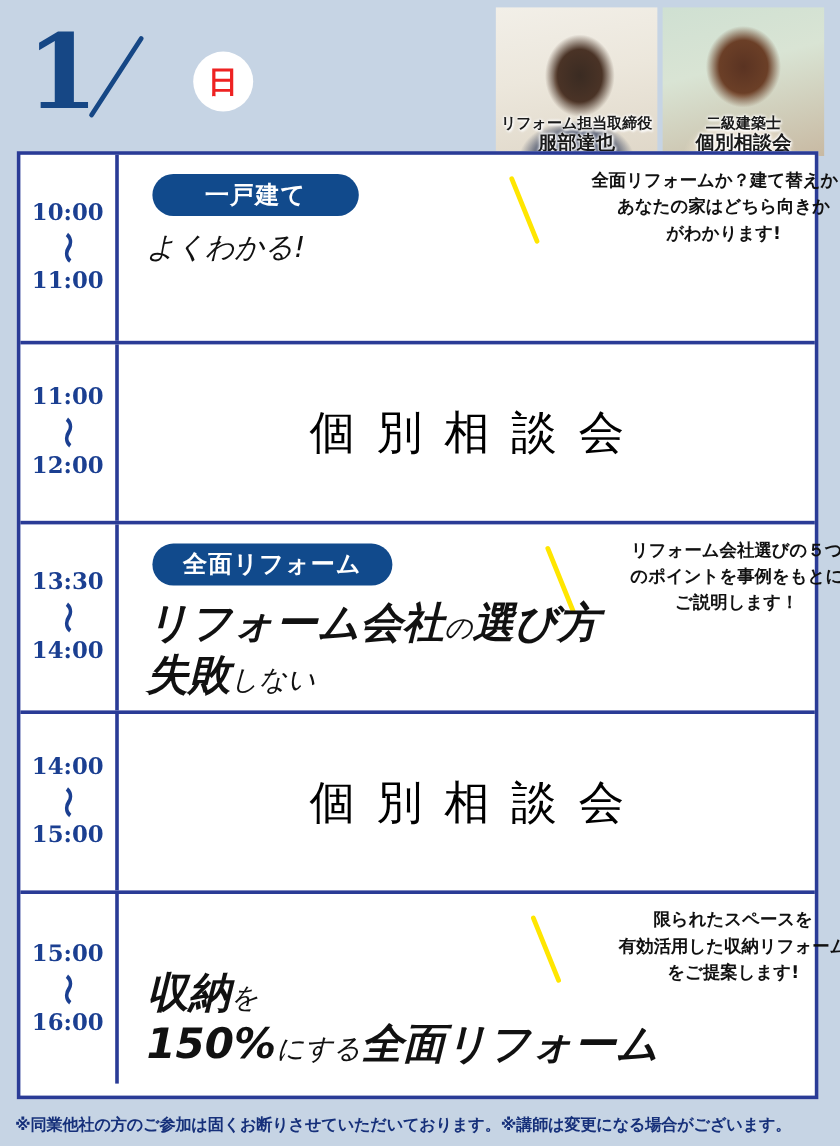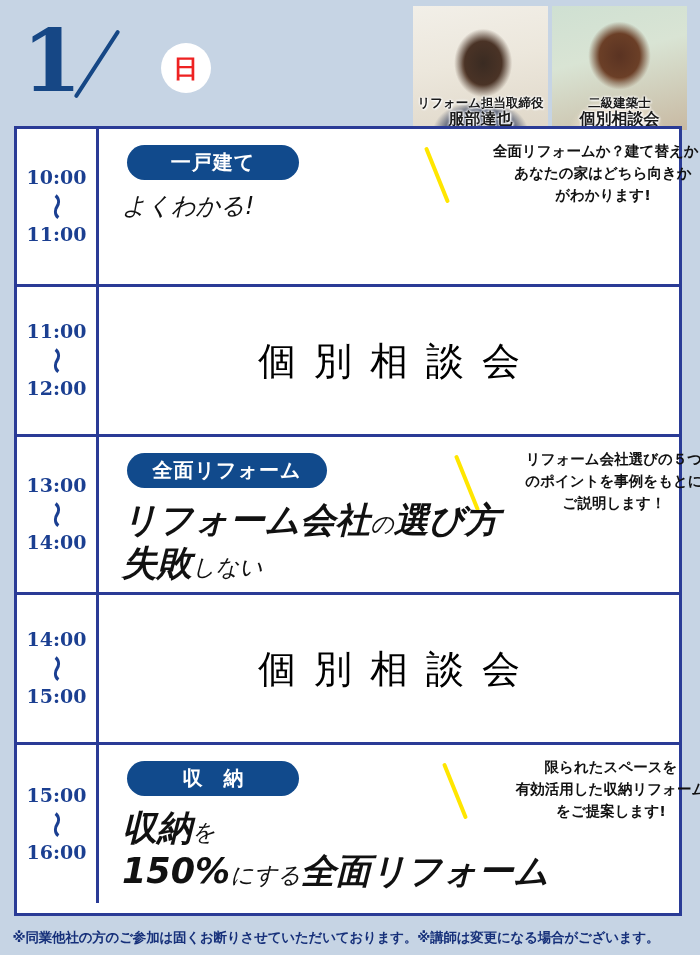--- a/index.html
+++ b/index.html
@@ -191,21 +191,21 @@
       <span class="time-sep">〜</span>
       <span>12:00</span>
     </div>
     <div class="body-col">
       <div class="consult-text">個別相談会</div>
     </div>
   </div>
 
   <div class="row r-talk">
     <div class="time-col">
-      <span>13:00</span>
+      <span>13:30</span>
       <span class="time-sep">〜</span>
       <span>14:00</span>
     </div>
     <div class="body-col">
       <div class="badge wide">全面リフォーム</div>
       <div class="note" style="left:390px;width:250px;">
         <span class="sl sl-l"></span>
 
         <div>リフォーム会社選びの５つ</div>
         <div>のポイントを事例をもとに</div>
@@ -229,21 +229,20 @@
     </div>
   </div>
 
   <div class="row r-talk">
     <div class="time-col">
       <span>15:00</span>
       <span class="time-sep">〜</span>
       <span>16:00</span>
     </div>
     <div class="body-col">
-      <div class="badge sp">収 納</div>
       <div class="note" style="left:378px;width:268px;">
         <span class="sl sl-l"></span>
 
         <div>限られたスペースを</div>
         <div>有効活用した収納リフォーム</div>
         <div>をご提案します!</div>
       </div>
       <div class="title-block" style="top:62px;">
         <div class="t-main"><span>収納</span><span class="sm">を</span></div>
         <div class="t-main"><span>150%</span><span class="sm">にする</span><span>全面リフォーム</span></div>

